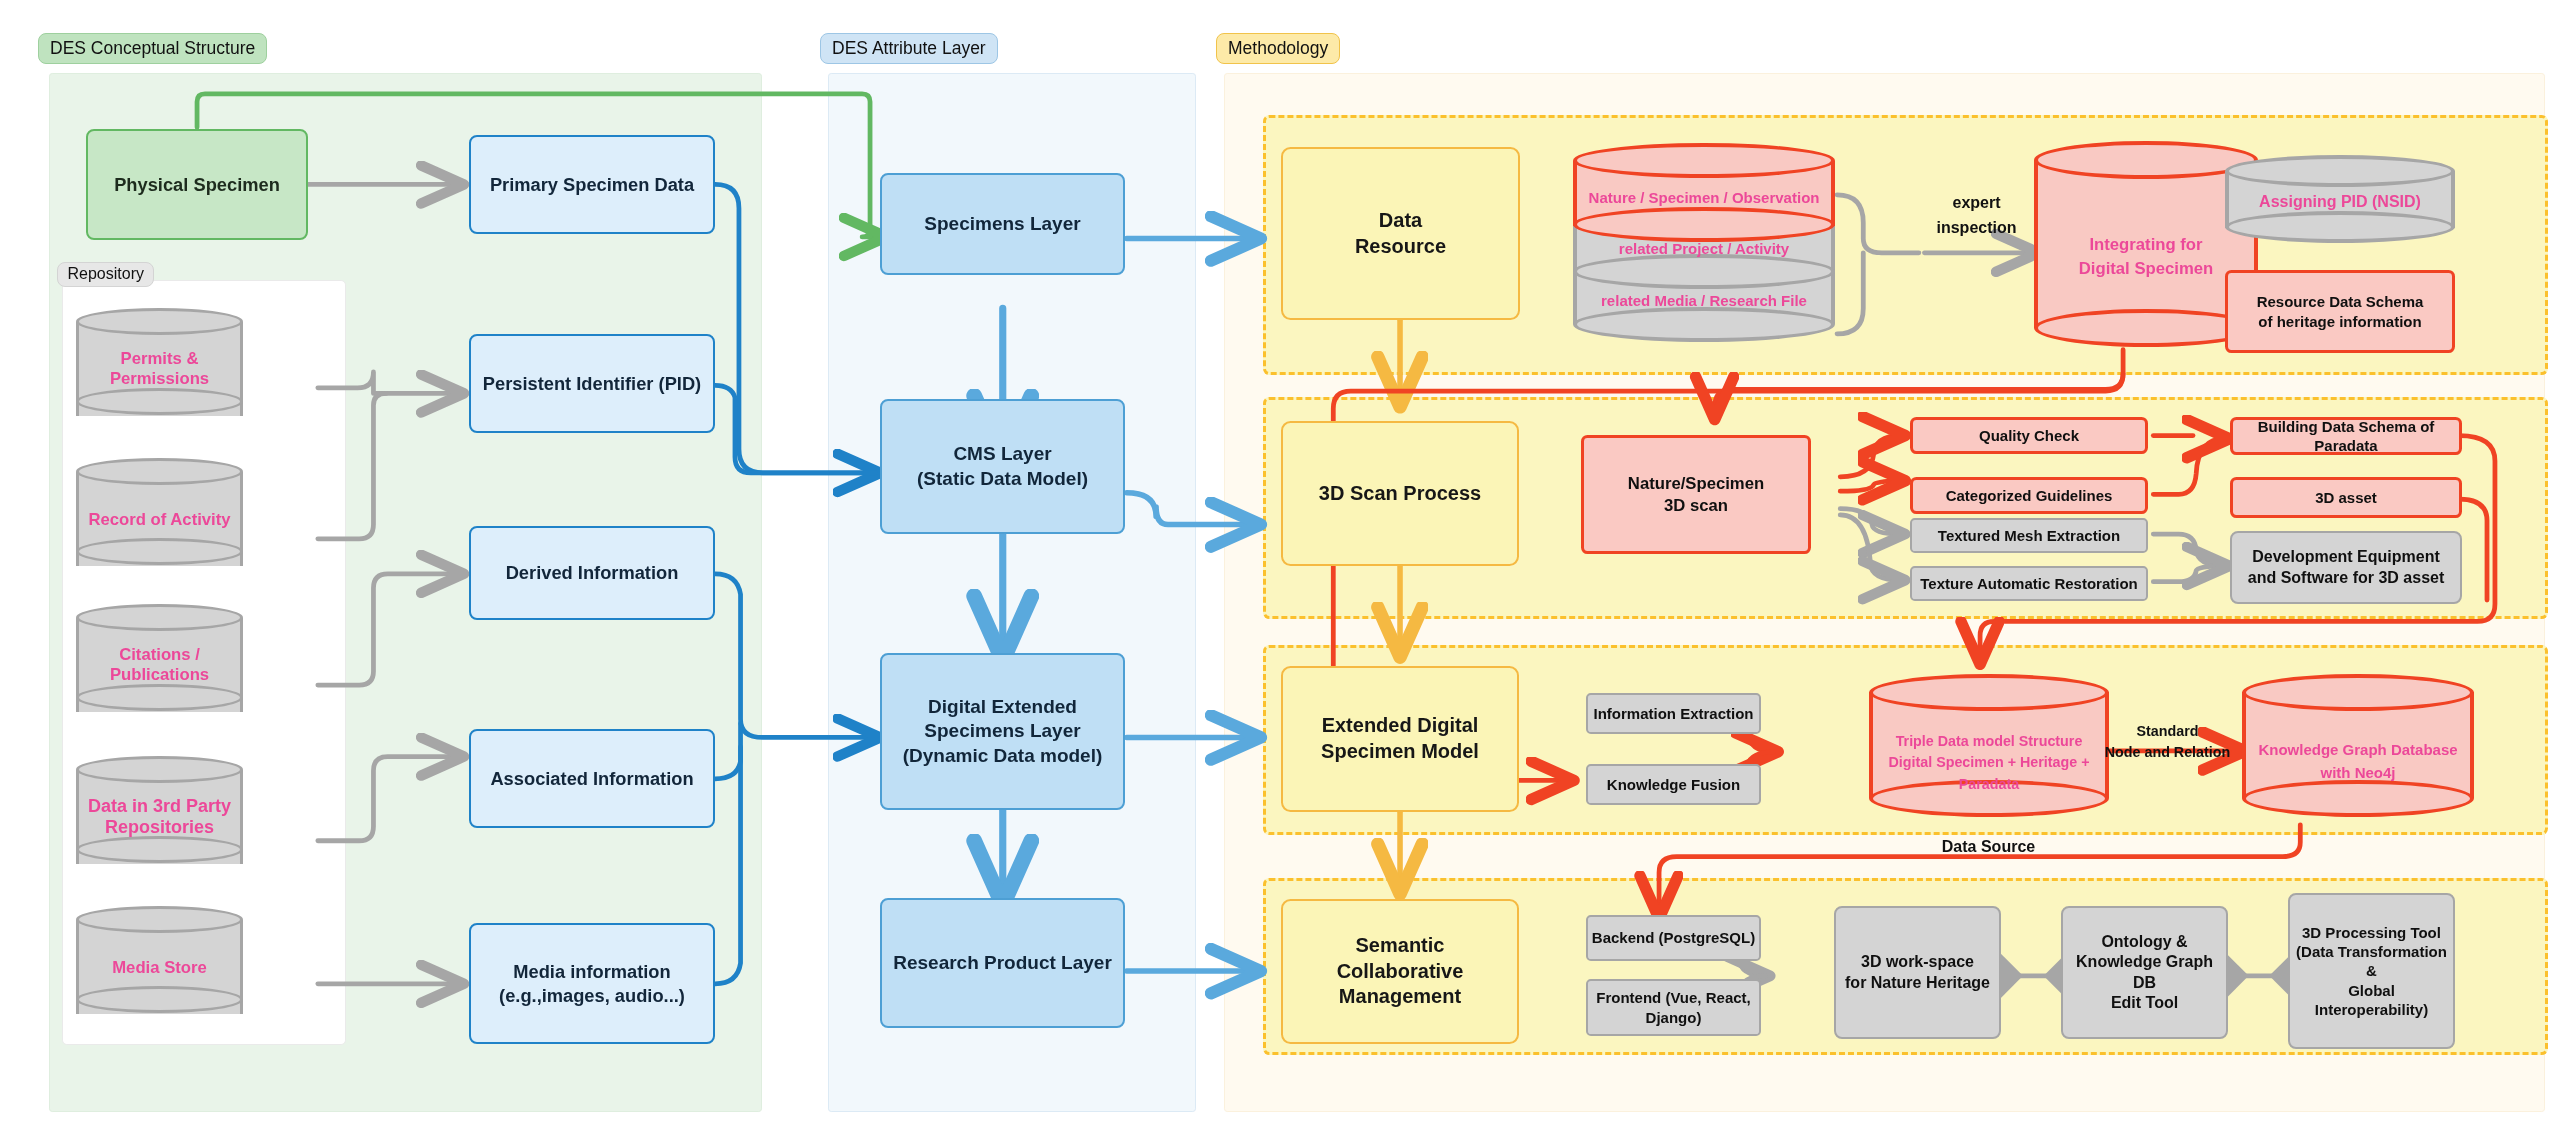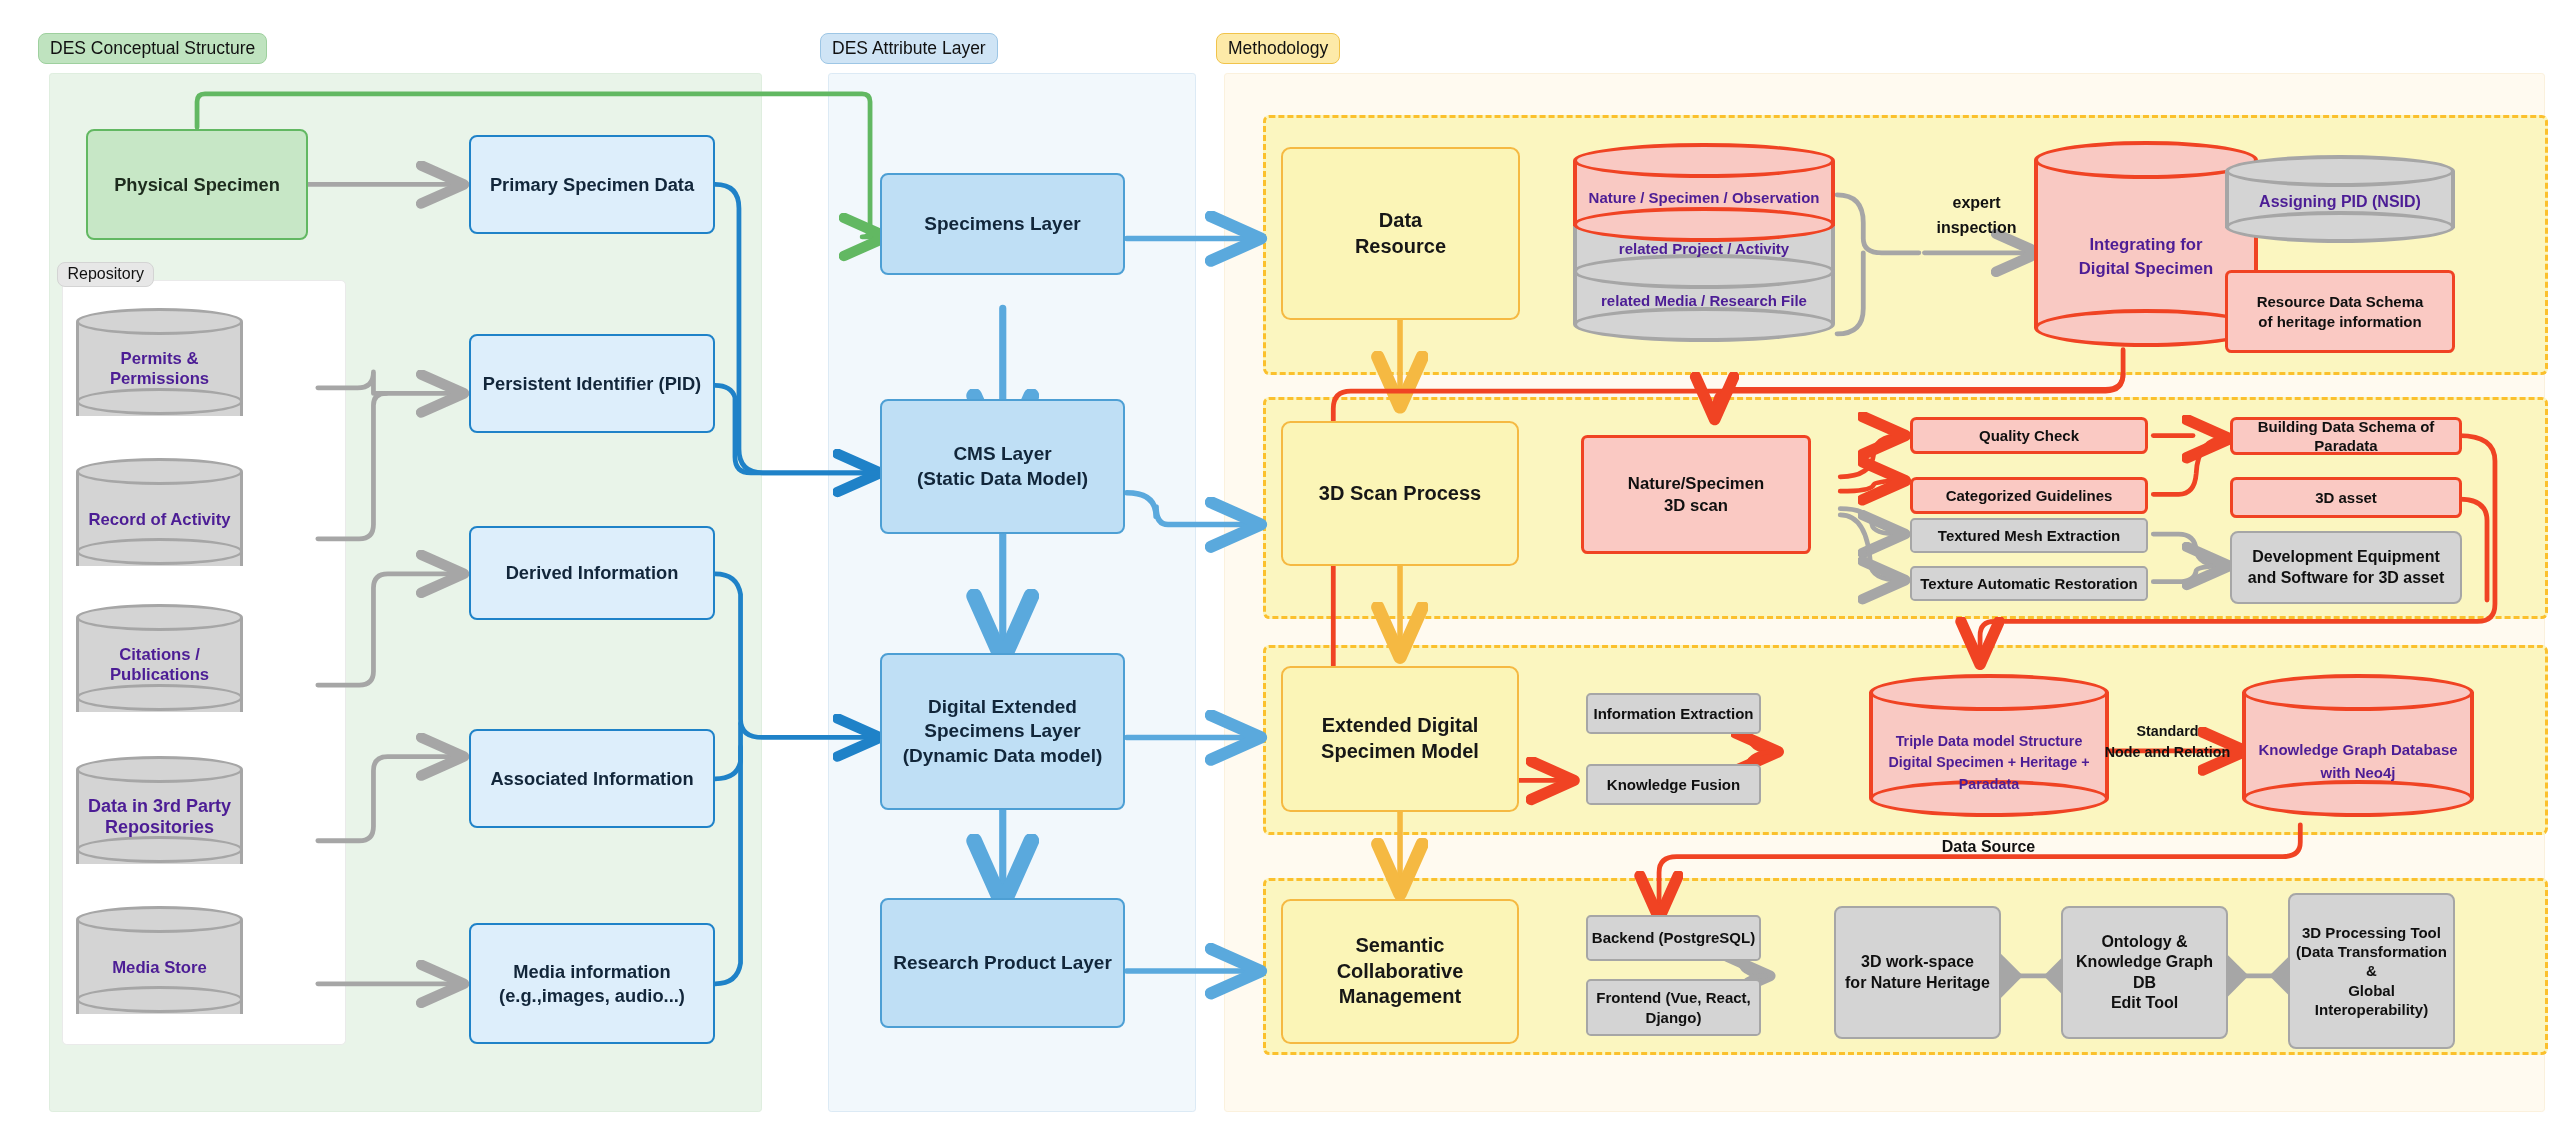--- a/index.html
+++ b/index.html
@@ -46,21 +46,21 @@
     font-weight:bold;font-size:16px;}
 
   
   .mrow{position:absolute;border:3.2px dashed #fbc02d;border-radius:6.4px;background:#fbf6c0;z-index:3;}
 
   
   .cyl{position:absolute;z-index:7;}
   .cyl .cap{position:absolute;left:0;right:0;top:0;height:27px;border-radius:50%;box-sizing:border-box;}
   .cyl .body{position:absolute;left:0;right:0;box-sizing:border-box;}
   .cyl .base{position:absolute;left:0;right:0;height:27px;border-radius:50%;box-sizing:border-box;}
-  .cyl .txt{position:absolute;left:0;right:0;text-align:center;font-weight:bold;color:#4c1d95;z-index:2;}
+  .cyl .txt{position:absolute;left:0;right:0;text-align:center;font-weight:bold;color:#ec4899;z-index:2;}
 
   .lbl{position:absolute;z-index:8;font-weight:bold;color:#111;text-align:center;white-space:nowrap;}
 </style>
 </head>
 <body>
 
 <div id="stage">
 
   <div class="panel" id="panel-des"></div>
   <div class="panel-label" id="label-des">DES Conceptual Structure</div>

